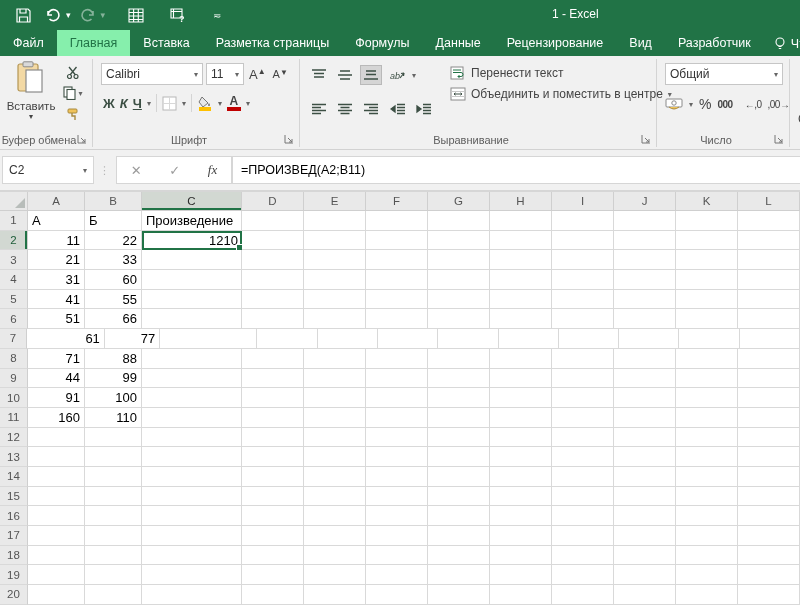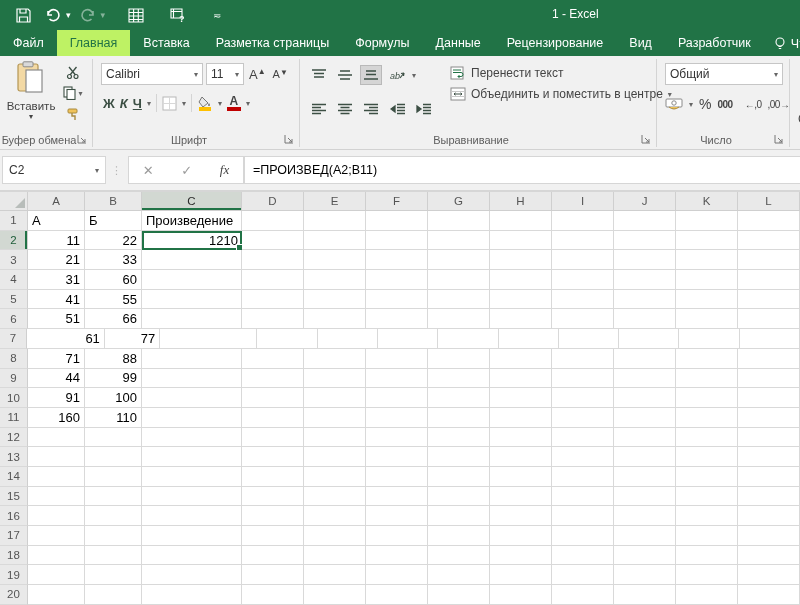--- a/index.html
+++ b/index.html
@@ -10,21 +10,21 @@
   .titlebar { position:absolute; top:0; left:0; width:800px; height:30px; background:#217346; display:flex; align-items:center; }
   .qat { display:flex; align-items:center; gap:4px; padding-left:10px; }
   .qat .qbtn { width:26px; height:22px; display:flex; align-items:center; justify-content:center; color:#fff; }
   .qat .qbtn.dim { opacity:.45; }
   .qat .chev { color:#fff; font-size:9px; margin-left:-4px; }
   .win-title { position:absolute; left:552px; top:7px; color:#fff; font-size:12px; white-space:nowrap; }
 
   
   .tabrow { position:absolute; top:30px; left:0; width:800px; height:26px; background:#217346; display:flex; align-items:flex-end; }
   .tab { height:26px; padding:6px 13px 5px; font-size:12.5px; color:#fff; cursor:default; white-space:nowrap; }
-  .tab.active { background:#bef264; color:#217346;text-align:center; }
+  .tab.active { background:#86efac; color:#217346;text-align:center; }
   .tellme { display:flex; align-items:center; gap:5px; color:#fff; font-size:12.5px; padding:6px 8px 5px; white-space:nowrap; }
 
   
   .ribbon { position:absolute; top:56px; left:0; width:800px; height:94px; background:#f1f1f1; border-bottom:1px solid #d2d2d2; display:flex; }
   .rgroup { position:relative; height:100%; padding-top:3px; }
   .rgroup .glabel { position:absolute; bottom:3px; left:0; right:14px; text-align:center; font-size:11px; color:#5d5d5d; white-space:nowrap; }
   .launcher { position:absolute; bottom:3px; right:3px; width:12px; height:12px; }
   .gsep { width:1px; height:88px; margin-top:3px; background:#d4d4d4; flex:0 0 1px; }
 
   .g-clip { width:92px; display:flex; }
@@ -63,21 +63,21 @@
   .g-num { width:132px; }
   .numcombo { margin:4px 6px 0 8px; }
   .numrow { display:flex; align-items:center; gap:6px; padding:10px 0 0 8px; color:#444; font-size:12px; }
   .small10 { font-size:10px; letter-spacing:-0.5px; color:#444; }
 
   .g-clipped { flex:1; position:relative; }
   .clipped-letter { position:absolute; left:8px; top:56px; font-size:12px; color:#444; }
 
   
   .fbar { position:absolute; top:150px; left:0; width:800px; height:42px; background:#f1f1f1; border-bottom:2px solid #d6d6d6; display:flex; align-items:center; }
-  .namebox { width:104px; height:28px; background:#fff; border:1px solid #d6d6d6; margin-left:2px; display:flex; align-items:center; justify-content:space-between; padding:0 6px; font-size:12px; color:#333; }
+  .namebox { width:92px; height:28px; background:#fff; border:1px solid #d6d6d6; margin-left:2px; display:flex; align-items:center; justify-content:space-between; padding:0 6px; font-size:12px; color:#333; }
   .dots { color:#b5b5b5; font-size:11px; padding:0 5px; letter-spacing:1px; }
   .fxbox { width:116px; height:28px; background:#fff; border:1px solid #d6d6d6; display:flex; align-items:center; justify-content:space-around; }
   .fxbox .x { color:#9b9b9b; font-size:13px; }
   .fxbox .ok { color:#9b9b9b; font-size:13px; }
   .fxbox .fx { color:#444; font-size:13px; font-style:italic; font-family:"Liberation Serif", serif; }
   .finput { flex:1; height:28px; background:#fff; border:1px solid #d6d6d6; border-right:none; font-size:12.5px; color:#000; padding:0 8px; outline:none; }
 
   
   .sheet { position:absolute; top:192px; left:0; width:800px; height:413px; background:#fff; }
   .colhdrs { display:flex; height:19px; }

